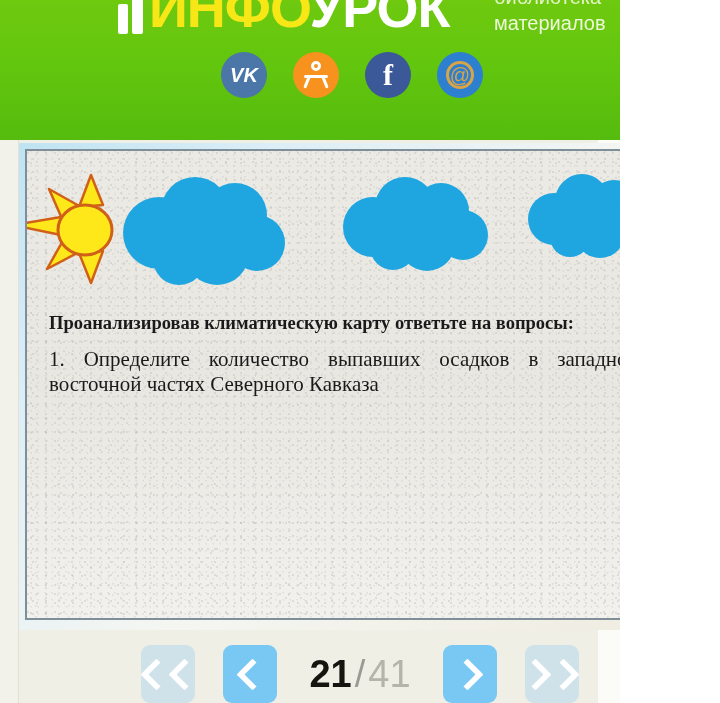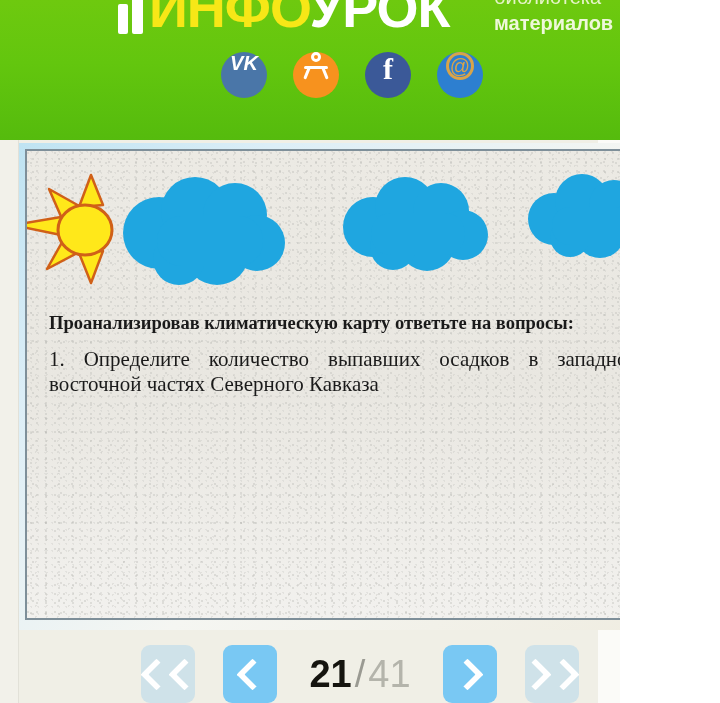--- a/index.html
+++ b/index.html
@@ -83,33 +83,33 @@
 
   .tagline {
     position: absolute;
     left: 494px; top: -16px;
     color: #e4f4c6;
     font-size: 20px;
     line-height: 26px;
     font-family: "Liberation Sans", sans-serif;
     white-space: nowrap;
   }
-  .tagline .t2 { color: #eef8da; font-weight: bold; }
+  .tagline .t2 { color: #eef8da; }
 
   .social {
     position: absolute;
     left: 221px; top: 52px;
     display: flex;
     gap: 26px;
   }
   .soc {
     width: 46px; height: 46px;
     border-radius: 50%;
     display: flex;
-    align-items: flex-start;
+    align-items: center;
     justify-content: center;
     color: #ffffff;
     font-weight: bold;
     cursor: pointer;
   }
   .soc-vk { background: #4a76a8; font-size: 20px; font-style: italic; }
   .soc-ok { background: #f7921e; }
   .soc-fb { background: #3b5998; font-size: 30px; font-family: "Liberation Serif", serif; }
   .soc-mail { background: #2d7fd0; }
 

